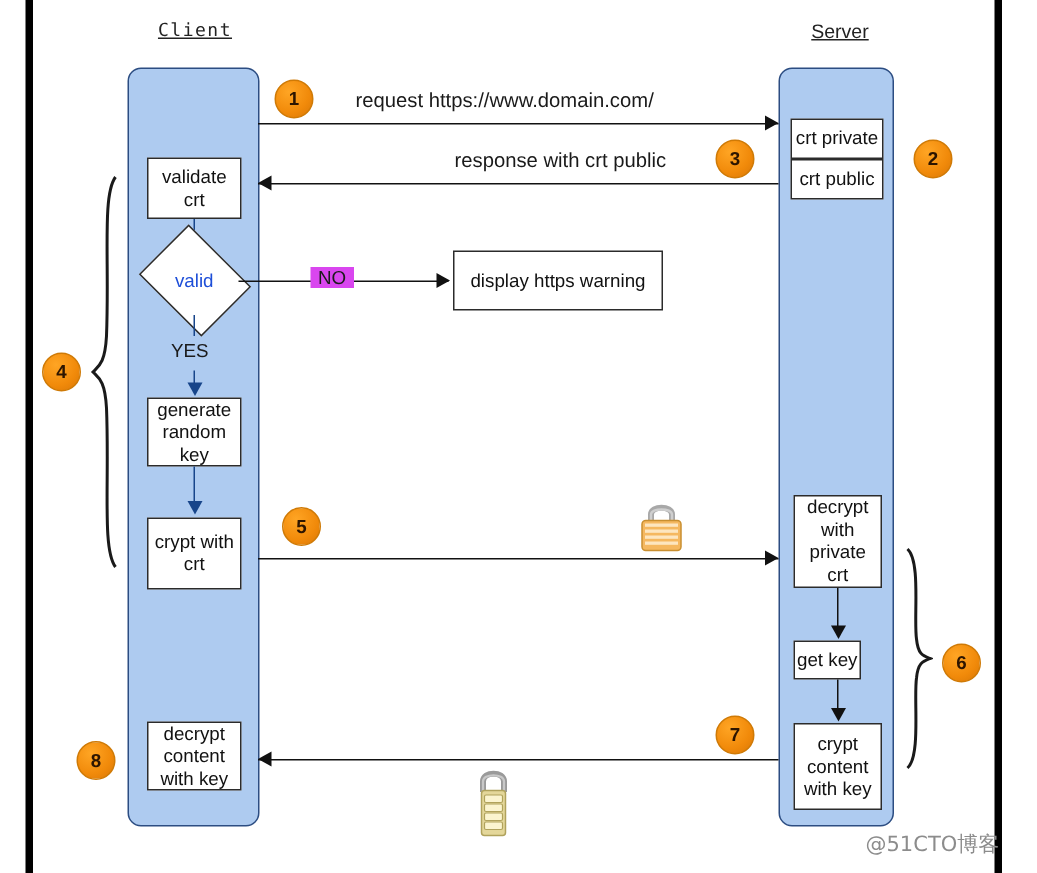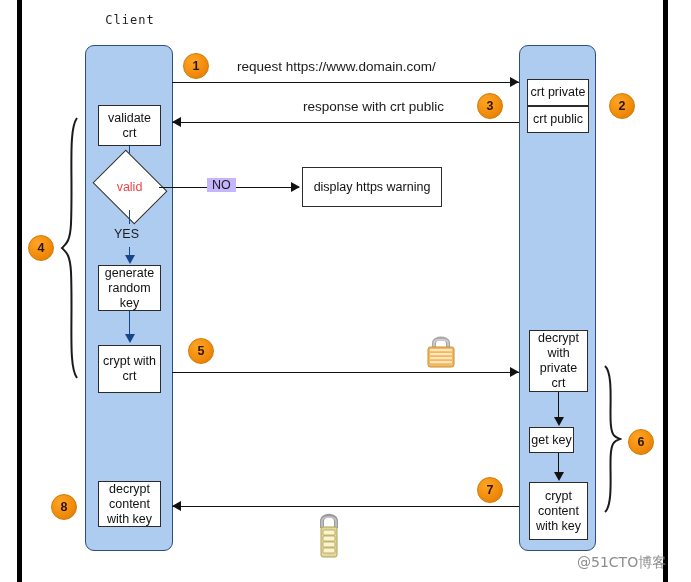--- a/index.html
+++ b/index.html
@@ -33,20 +33,21 @@
     border: 1px solid #2c4d82;
     border-radius: 9px;
     box-sizing: border-box;
   }
   .lane-title {
     position: absolute;
     text-align: center;
     color: #222222;
     font-size: 13px;
     white-space: nowrap;
+    text-decoration: underline;
   }
   .lane-title.mono {
     font-family: "DejaVu Sans Mono", "Liberation Mono", monospace;
     letter-spacing: 1px;
     font-size: 12px;
   }
 
   
   .pbox {
     position: absolute;
@@ -77,21 +78,21 @@
     width: 100%;
     height: 100%;
     transform: translate(-50%, -50%) rotate(45deg);
     background: #ffffff;
     border: 1px solid #2b2b2b;
     box-sizing: border-box;
   }
   .diamond-label {
     position: relative;
     font-size: 12.5px;
-    color: #ef4444;
+    color: #1d4ed8;
     z-index: 2;
   }
 
   
   .txt {
     position: absolute;
     font-size: 13.5px;
     color: #1a1a1a;
     white-space: nowrap;
   }
@@ -172,20 +173,21 @@
 </style>
 </head>
 <body>
 
 <div id="canvas">
 
   <div class="frame-bar left"></div>
   <div class="frame-bar right"></div>
 
   <div class="lane-title mono" style="left:75px; top:13px; width:110px;">Client</div>
+  <div class="lane-title" style="left:505px; top:13px; width:110px;">Server</div>
 
   <div class="lane" style="left:85px; top:45px; width:88px; height:506px;"></div>
   <div class="lane" style="left:519px; top:45px; width:77px; height:506px;"></div>
 
   <div class="badge" style="left:183px; top:53px;">1</div>
   <div class="txt" style="left:237px; top:59px;">request https://www.domain.com/</div>
   <div class="hline" style="left:172px; top:82px; width:347px;"></div>
   <div class="arrow right" style="left:510px; top:77px;"></div>
 
   <div class="txt" style="left:303px; top:99px;">response with crt public</div>
@@ -201,21 +203,21 @@
 crt</div>
 
   <div class="vline" style="left:129px; top:146px; height:17px;"></div>
 
   <div class="diamond-wrap" style="left:100px; top:163px; width:59px; height:47px;">
     <div class="diamond-shape"></div>
     <div class="diamond-label">valid</div>
   </div>
 
   <div class="hline" style="left:159px; top:187px; width:140px;"></div>
-  <div class="txt small" style="left:207px; top:178px; background:#c4b5fd; padding:0 5px;">NO</div>
+  <div class="txt small" style="left:207px; top:178px; background:#d946ef; padding:0 5px;">NO</div>
   <div class="arrow right" style="left:291px; top:182px;"></div>
   <div class="pbox" style="left:302px; top:167px; width:140px; height:40px;">display https warning</div>
 
   <div class="vline" style="left:129px; top:210px; height:14px;"></div>
   <div class="txt small" style="left:114px; top:227px;">YES</div>
   <div class="vline" style="left:129px; top:247px; height:10px;"></div>
   <div class="arrow down" style="left:125px; top:255px;"></div>
 
   <div class="pbox" style="left:98px; top:265px; width:63px; height:46px;">generate
 random

